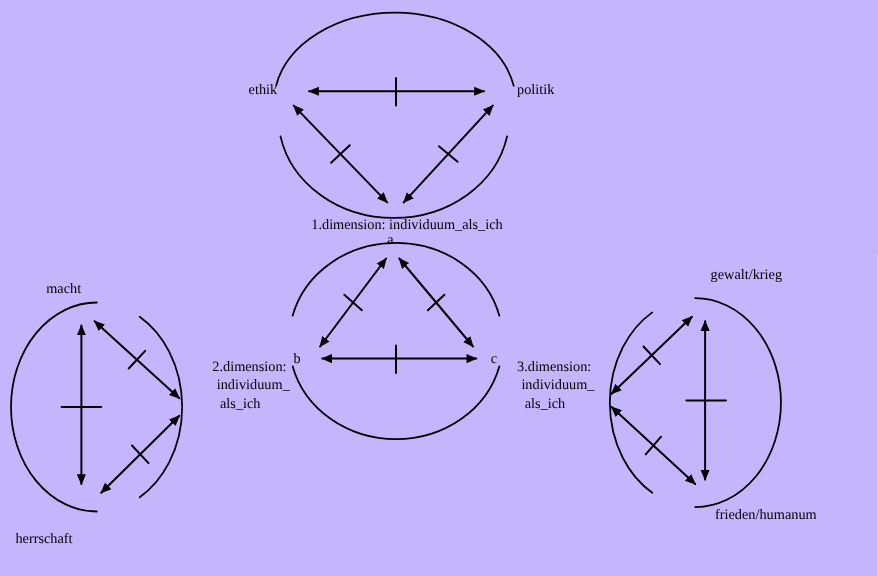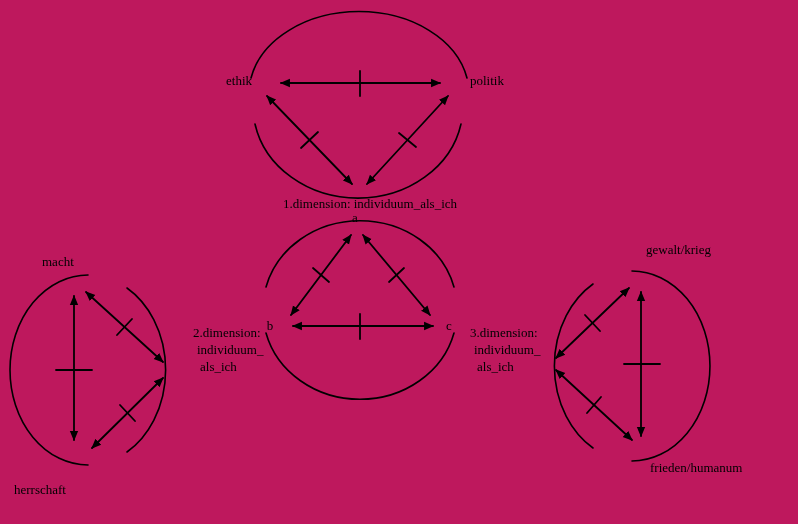--- a/index.html
+++ b/index.html
@@ -4,21 +4,21 @@
 <style>
   html, body {
     margin: 0;
     padding: 0;
     background: #ffffff;
   }
   .canvas {
     position: relative;
     width: 798px;
     height: 524px;
-    background: #be185d;
+    background: #c4b5fd;
     overflow: hidden;
     text-align: right;
   }
   svg text {
     font-family: "Liberation Serif", "DejaVu Serif", serif;
     font-size: 13px;
     fill: #000000;
   }
   svg .edge {
     stroke: #000000;

